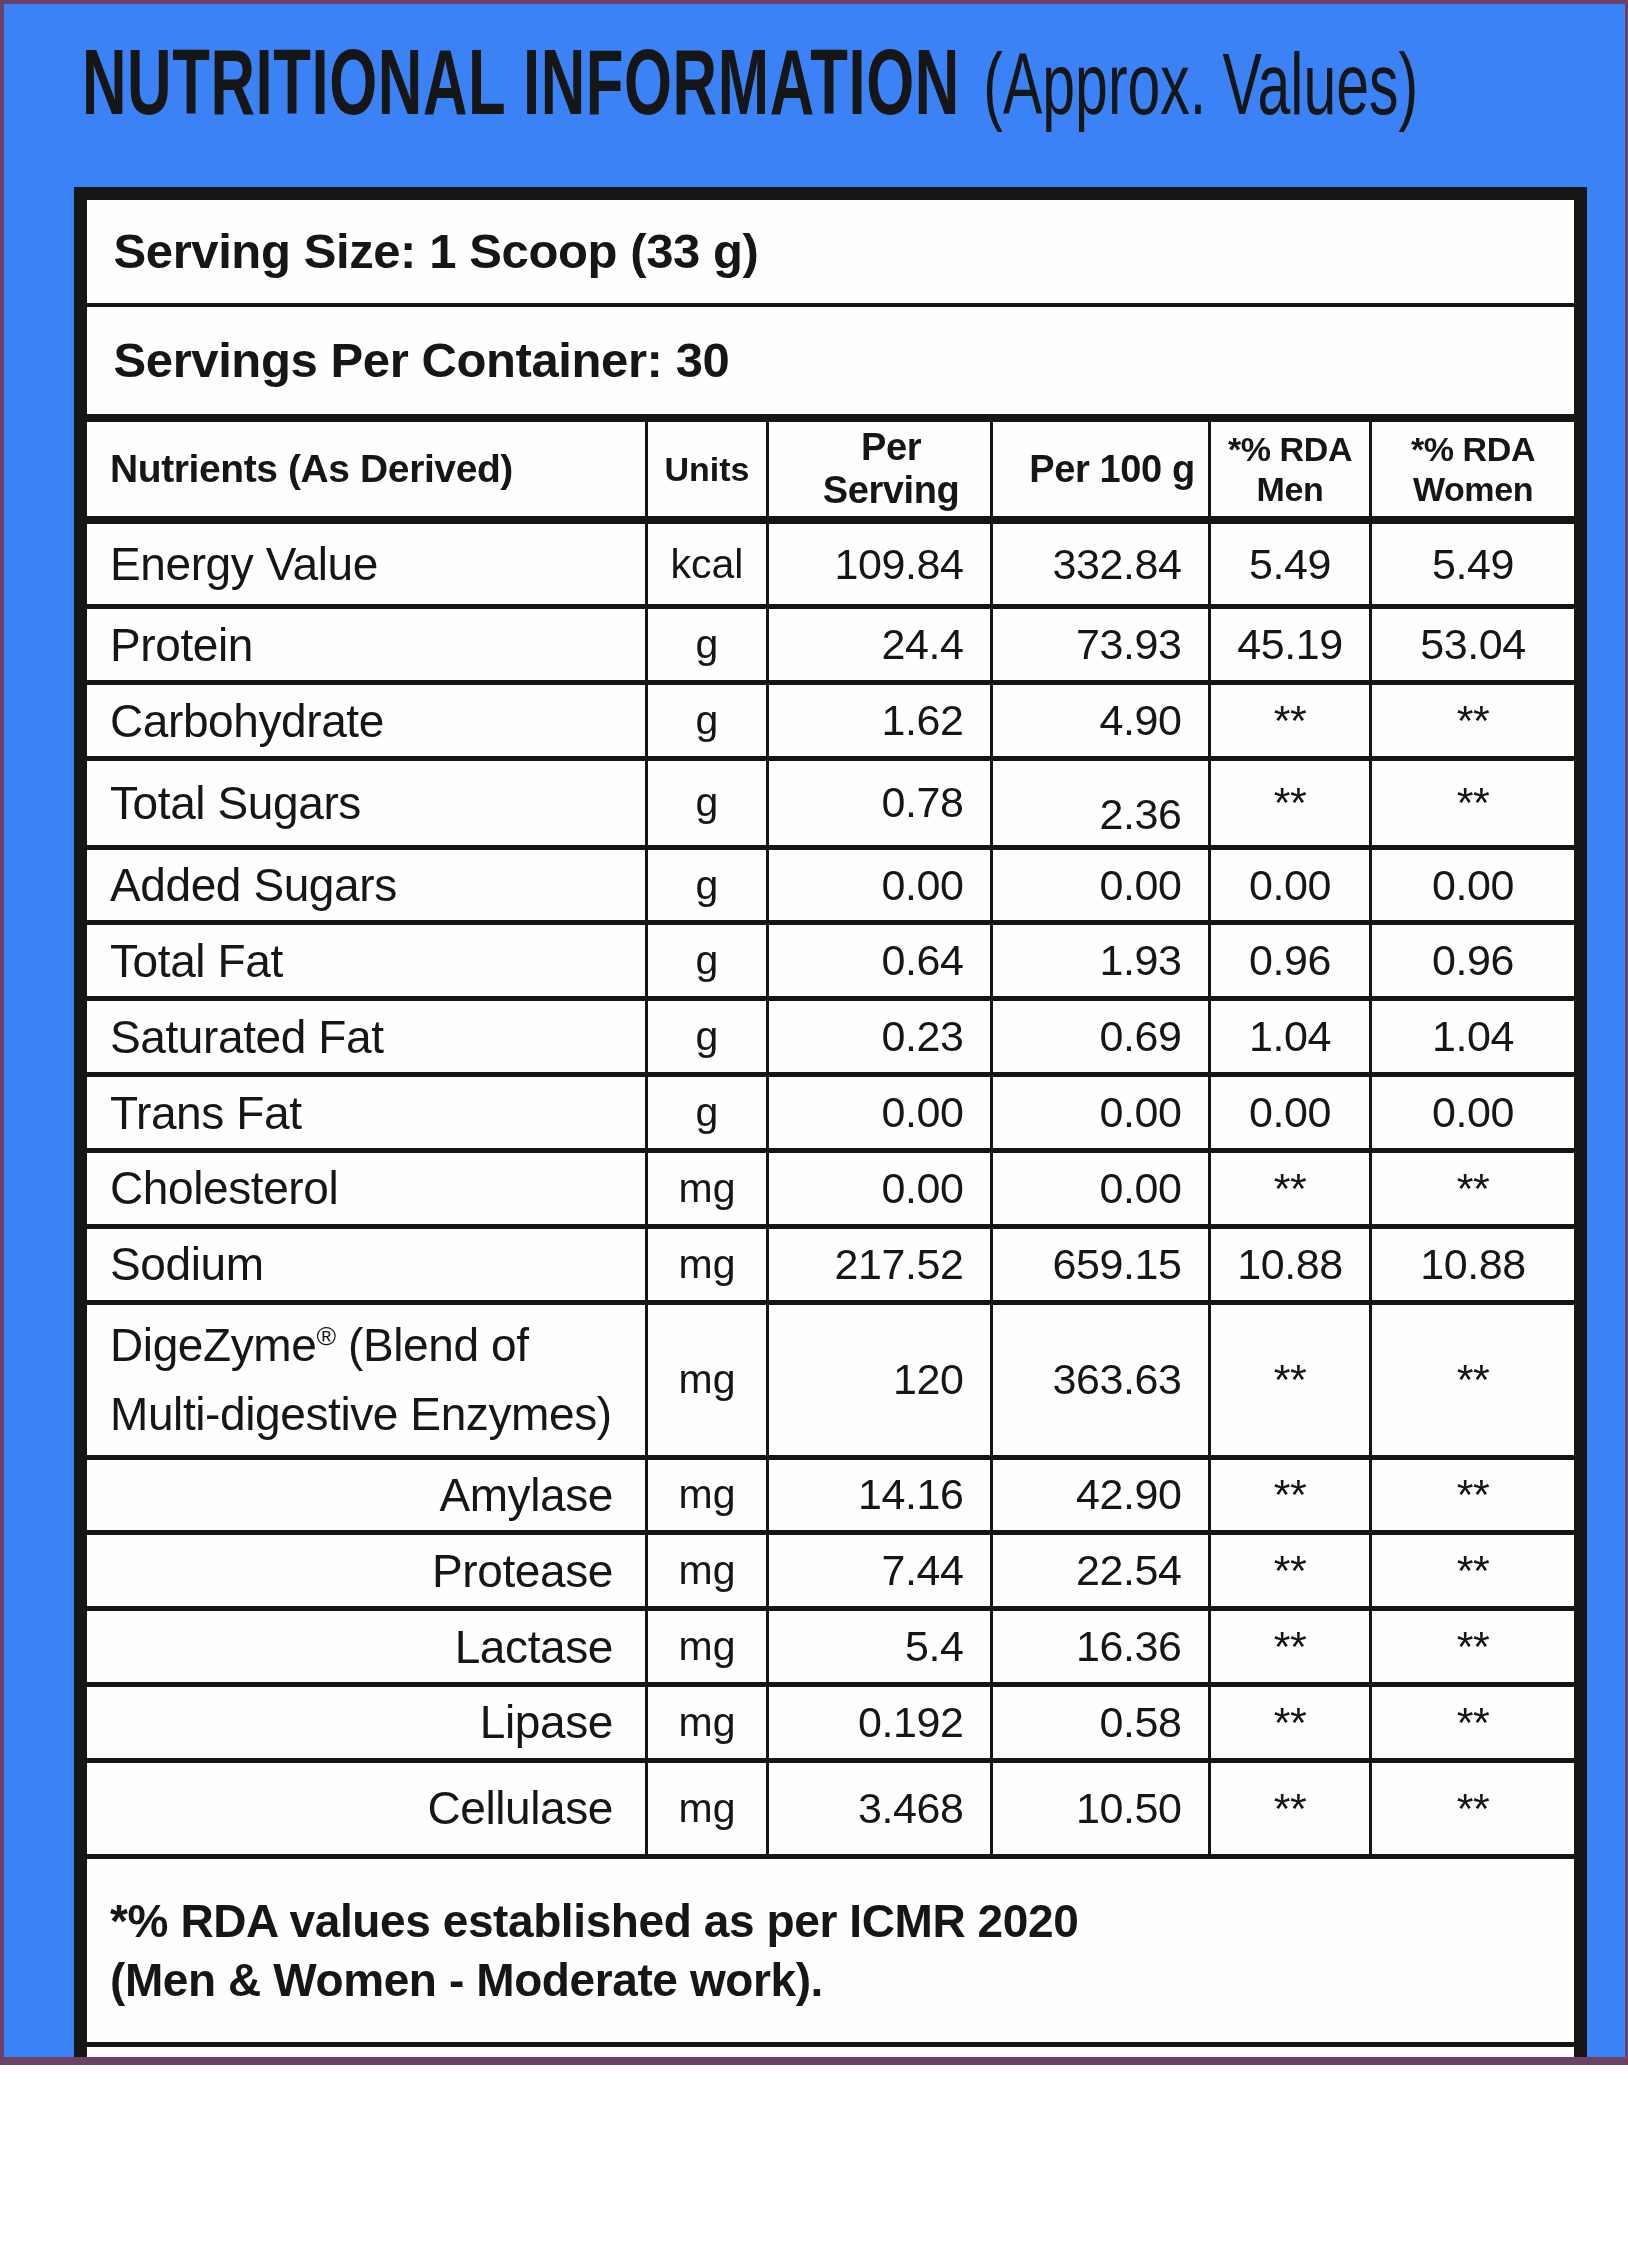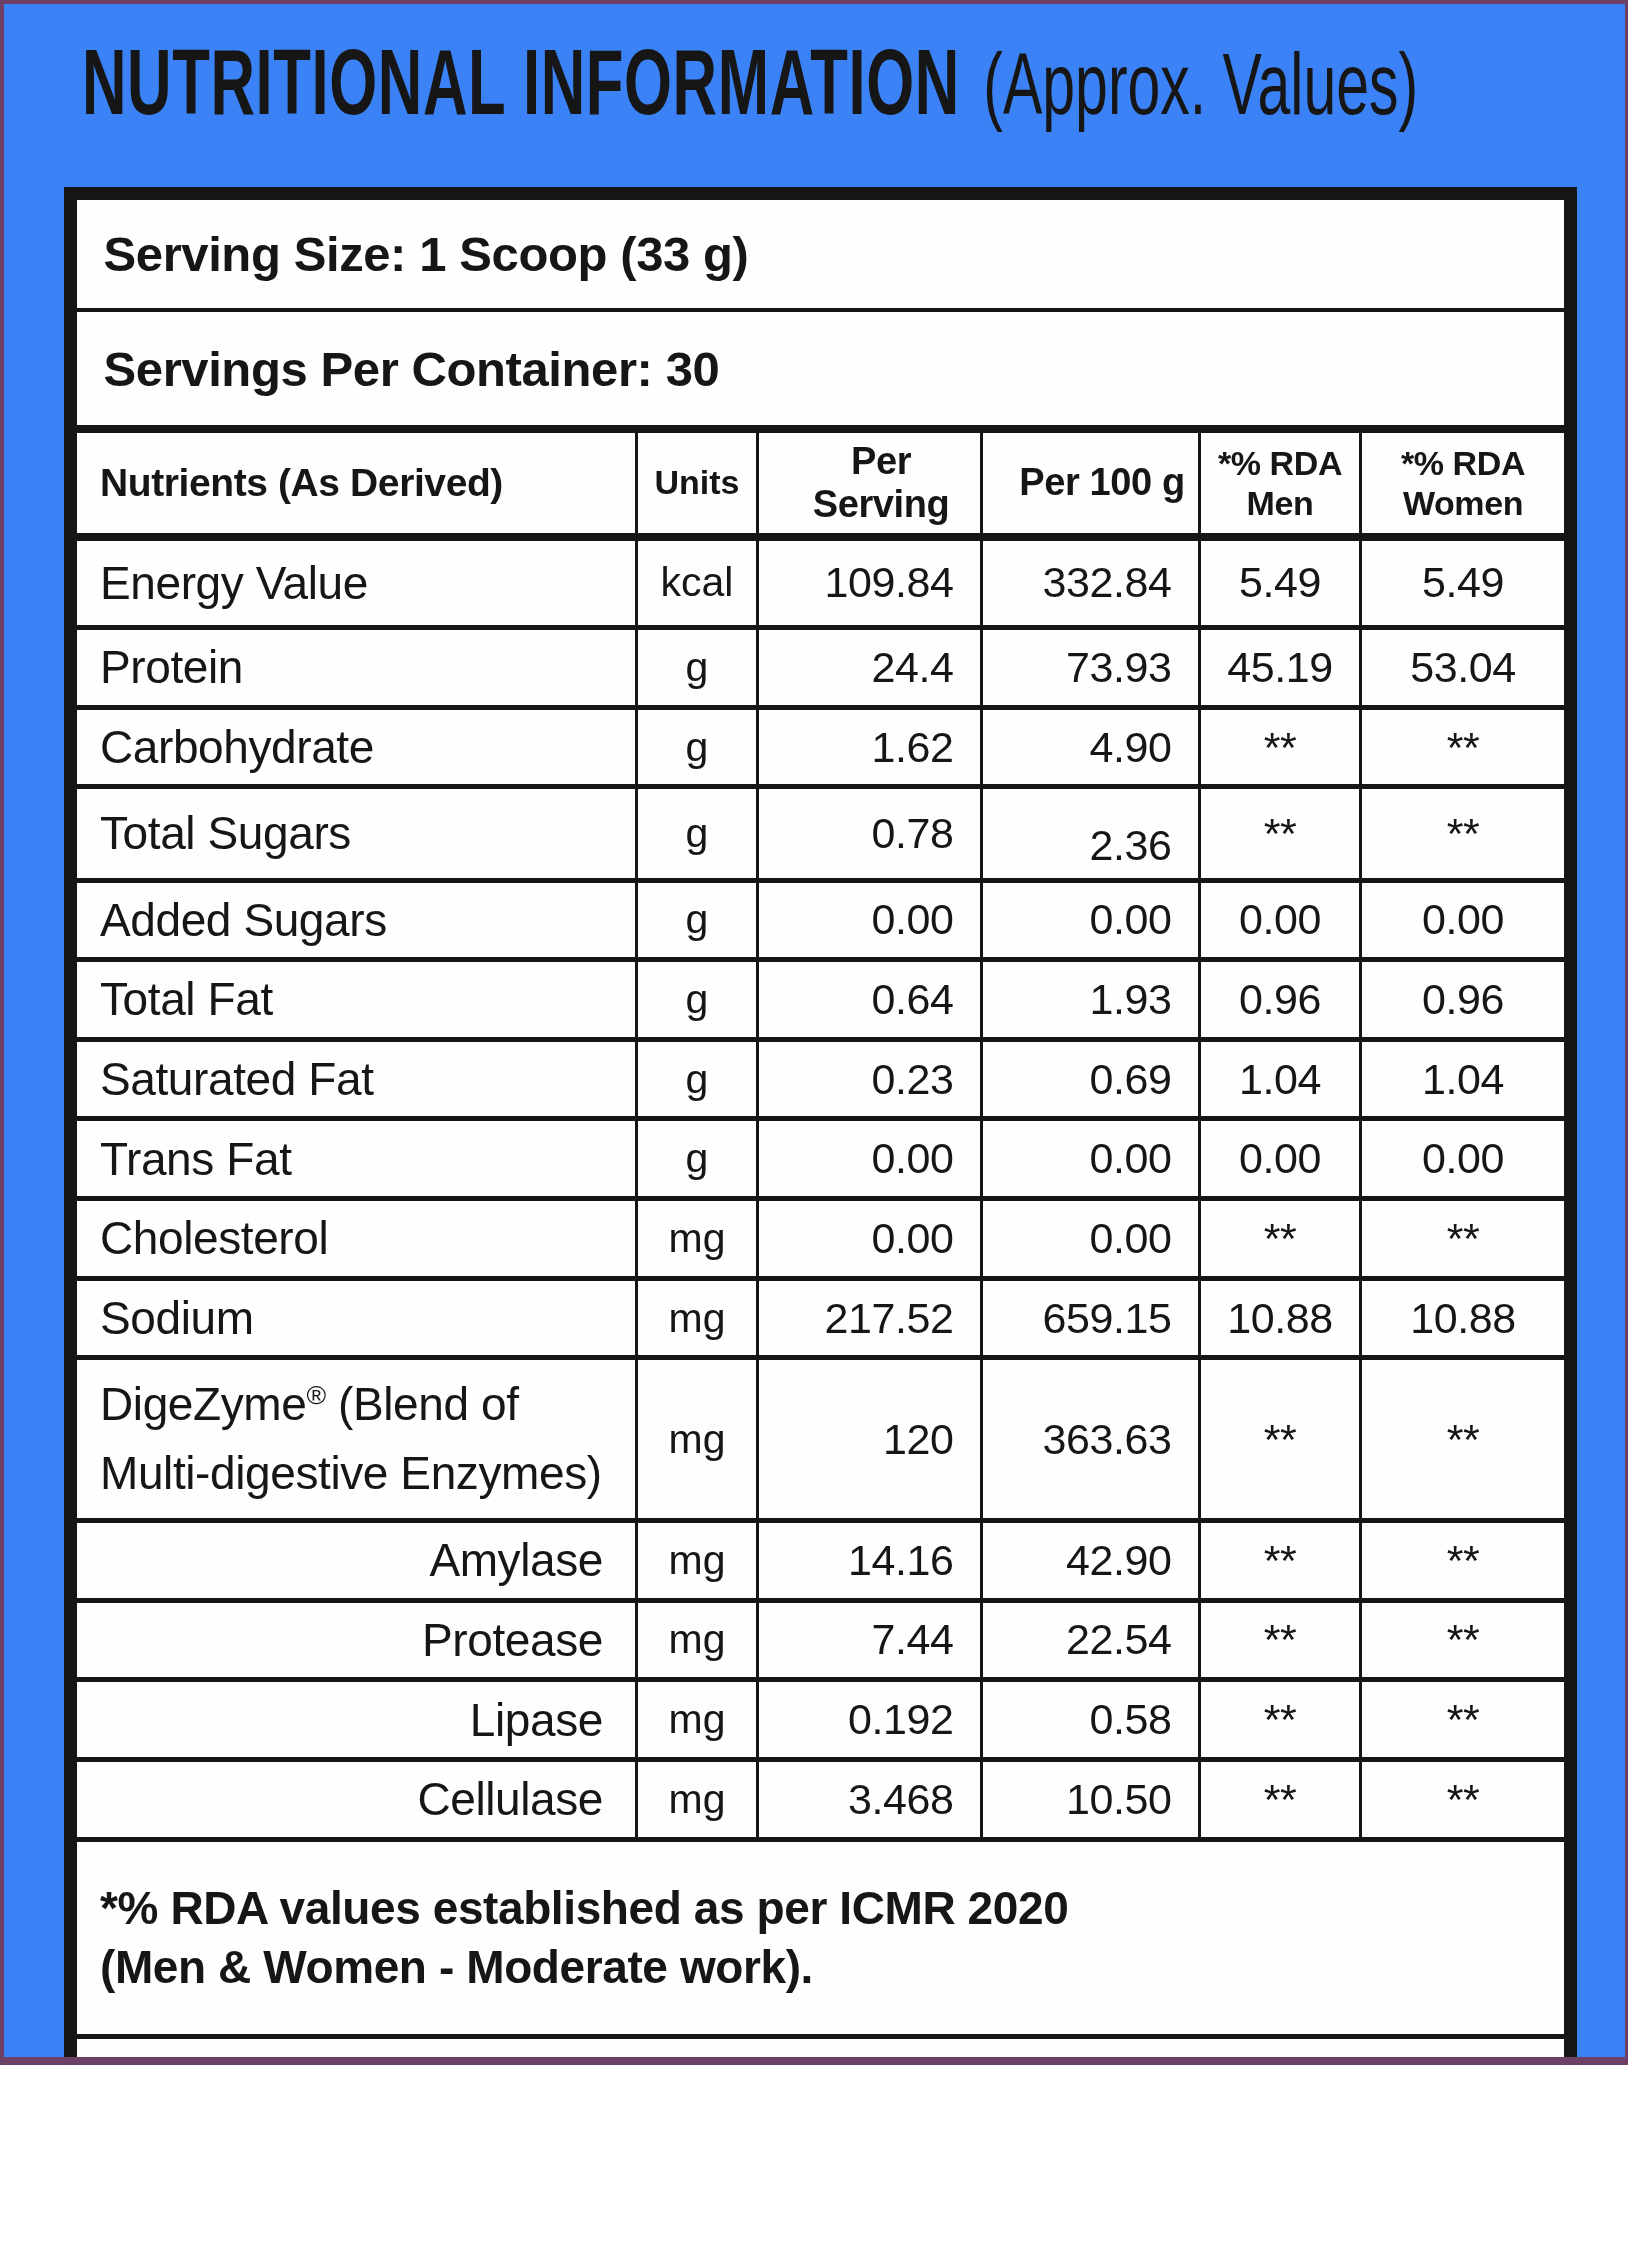--- a/index.html
+++ b/index.html
@@ -25,21 +25,21 @@
     transform: scaleX(0.67);
     transform-origin: left top;
     line-height: 1.05;
   }
   .t-main { font-size: 92px; font-weight: bold; letter-spacing: 0.9px; }
   .t-sub  { font-size: 88px; font-weight: normal; margin-left: 35px; letter-spacing: 0; }
 
   
   .ntable {
     position: absolute;
-    left: 60px;
+    left: 70px;
     top: 183px;
     width: 1513px;
     height: 2020px;
     border-collapse: collapse;
     table-layout: fixed;
     background: #fefefe;
   }
   .ntable { border: 13.2px solid #161616; }
   .ntable td, .ntable th { border: 3.5px solid #161616; vertical-align: middle; overflow: hidden; }
 
@@ -231,20 +231,28 @@
         </tr>
         <tr>
           <td class="c-nutrient indent">Protease</td>
           <td class="c-units">mg</td>
           <td class="c-num">7.44</td>
           <td class="c-num">22.54</td>
           <td class="c-rda">**</td>
           <td class="c-rda">**</td>
         </tr>
         <tr>
+          <td class="c-nutrient indent">Lactase</td>
+          <td class="c-units">mg</td>
+          <td class="c-num">5.4</td>
+          <td class="c-num">16.36</td>
+          <td class="c-rda">**</td>
+          <td class="c-rda">**</td>
+        </tr>
+        <tr>
           <td class="c-nutrient indent">Lipase</td>
           <td class="c-units">mg</td>
           <td class="c-num">0.192</td>
           <td class="c-num">0.58</td>
           <td class="c-rda">**</td>
           <td class="c-rda">**</td>
         </tr>
         <tr>
           <td class="c-nutrient indent">Cellulase</td>
           <td class="c-units">mg</td>

